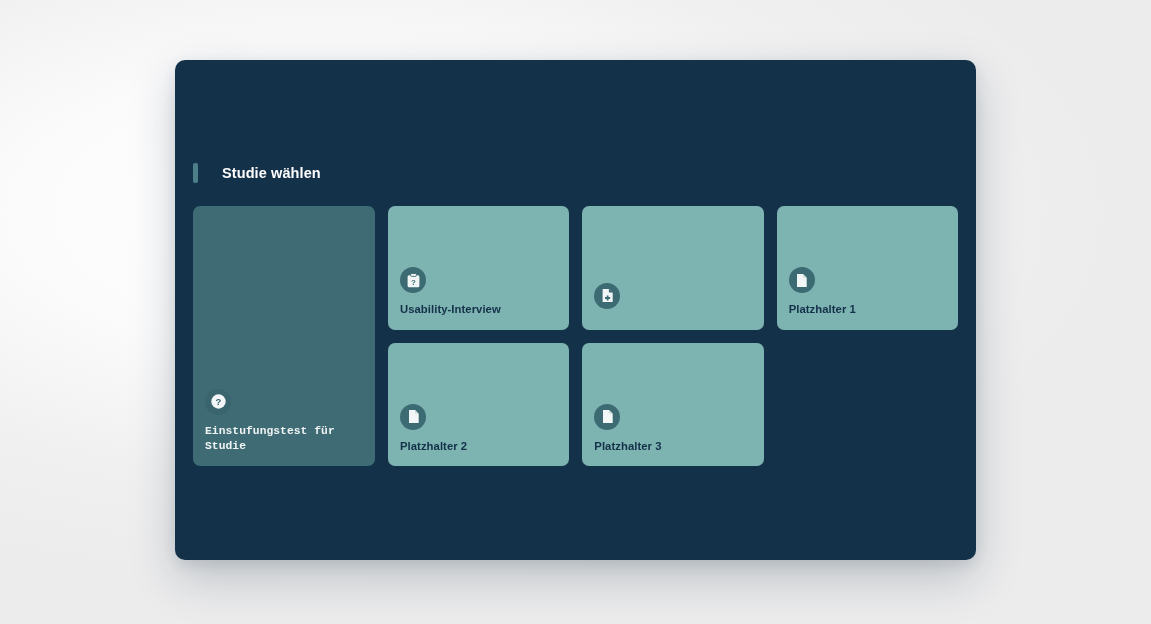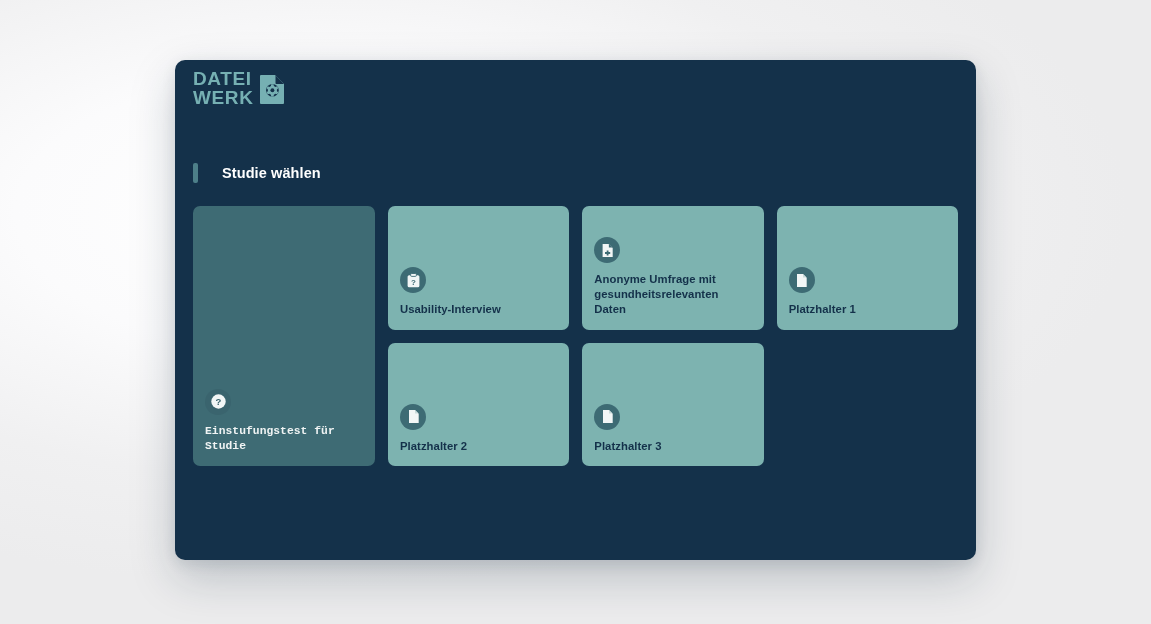--- a/index.html
+++ b/index.html
@@ -162,35 +162,20 @@
     font-family: Liberation Mono, monospace;
   }
 </style>
 </head>
 <body>
 
 <div id="page-backdrop"></div>
 
 <div id="app-panel">
 
-  <div id="brand-logo">
-    <div class="logo-wordmark">
-      <span>DATEI</span>
-      <span>WERK</span>
-    </div>
-    <svg class="logo-mark" viewBox="0 0 27 30">
-      <path d="M2 1 h14 l9 9 v19 a1 1 0 0 1 -1 1 H2 a1 1 0 0 1 -1 -1 V2 a1 1 0 0 1 1 -1 z" fill="#76b0b3"></path>
-      <path d="M16.5 1.4 V9.2 a0.8 0.8 0 0 0 0.8 0.8 h7.6 z" fill="#14314a"></path>
-      <g transform="translate(13.4,16.2)">
-        <circle cx="0" cy="0" r="6.3" fill="#14314a"></circle>
-        <path d="M-1.15 -5.9 h2.3 l0.33 1.72 1.55 0.9 1.66 -0.6 1.15 2 -1.32 1.12 0 1.8 1.32 1.12 -1.15 2 -1.66 -0.6 -1.55 0.9 -0.33 1.72 h-2.3 l-0.33 -1.72 -1.55 -0.9 -1.66 0.6 -1.15 -2 1.32 -1.12 0 -1.8 -1.32 -1.12 1.15 -2 1.66 0.6 1.55 -0.9 z" fill="#76b0b3"></path>
-        <circle cx="0" cy="0" r="1.95" fill="#14314a"></circle>
-      </g>
-    </svg>
-  </div>
 
   <div id="section-heading">
     <div id="heading-accent-bar"></div>
     <div id="heading-text">Studie wählen</div>
   </div>
 
   <div id="studies-area">
 
     <div id="featured-column">
       <div class="study-card featured">
@@ -218,21 +203,20 @@
       </div>
 
       <div class="study-card tile">
         <div class="card-icon-badge">
           <svg width="15" height="15" viewBox="0 0 15 15">
             <path d="M2.6 0.9 h6.1 l4 4 v9.2 H2.6 z" fill="#f2f6f6"></path>
             <path d="M8.9 1.1 v3.4 h3.5 z" fill="#3d6b74"></path>
             <path d="M6.7 7.4 h1.8 v1.7 h1.7 v1.8 h-1.7 v1.7 h-1.8 v-1.7 h-1.7 v-1.8 h1.7 z" fill="#3d6b74"></path>
           </svg>
         </div>
-        <div class="card-label">Anonyme Umfrage mit gesundheitsrelevanten Daten</div>
       </div>
 
 
       <div class="study-card tile">
         <div class="card-icon-badge">
           <svg width="15" height="15" viewBox="0 0 15 15">
             <path d="M3 0.9 h5.9 l3.8 3.9 v9.3 H3 z" fill="#f2f6f6"></path>
             <path d="M9 1.1 v3.5 h3.5 z" fill="#c9dcdb"></path>
           </svg>
         </div>

